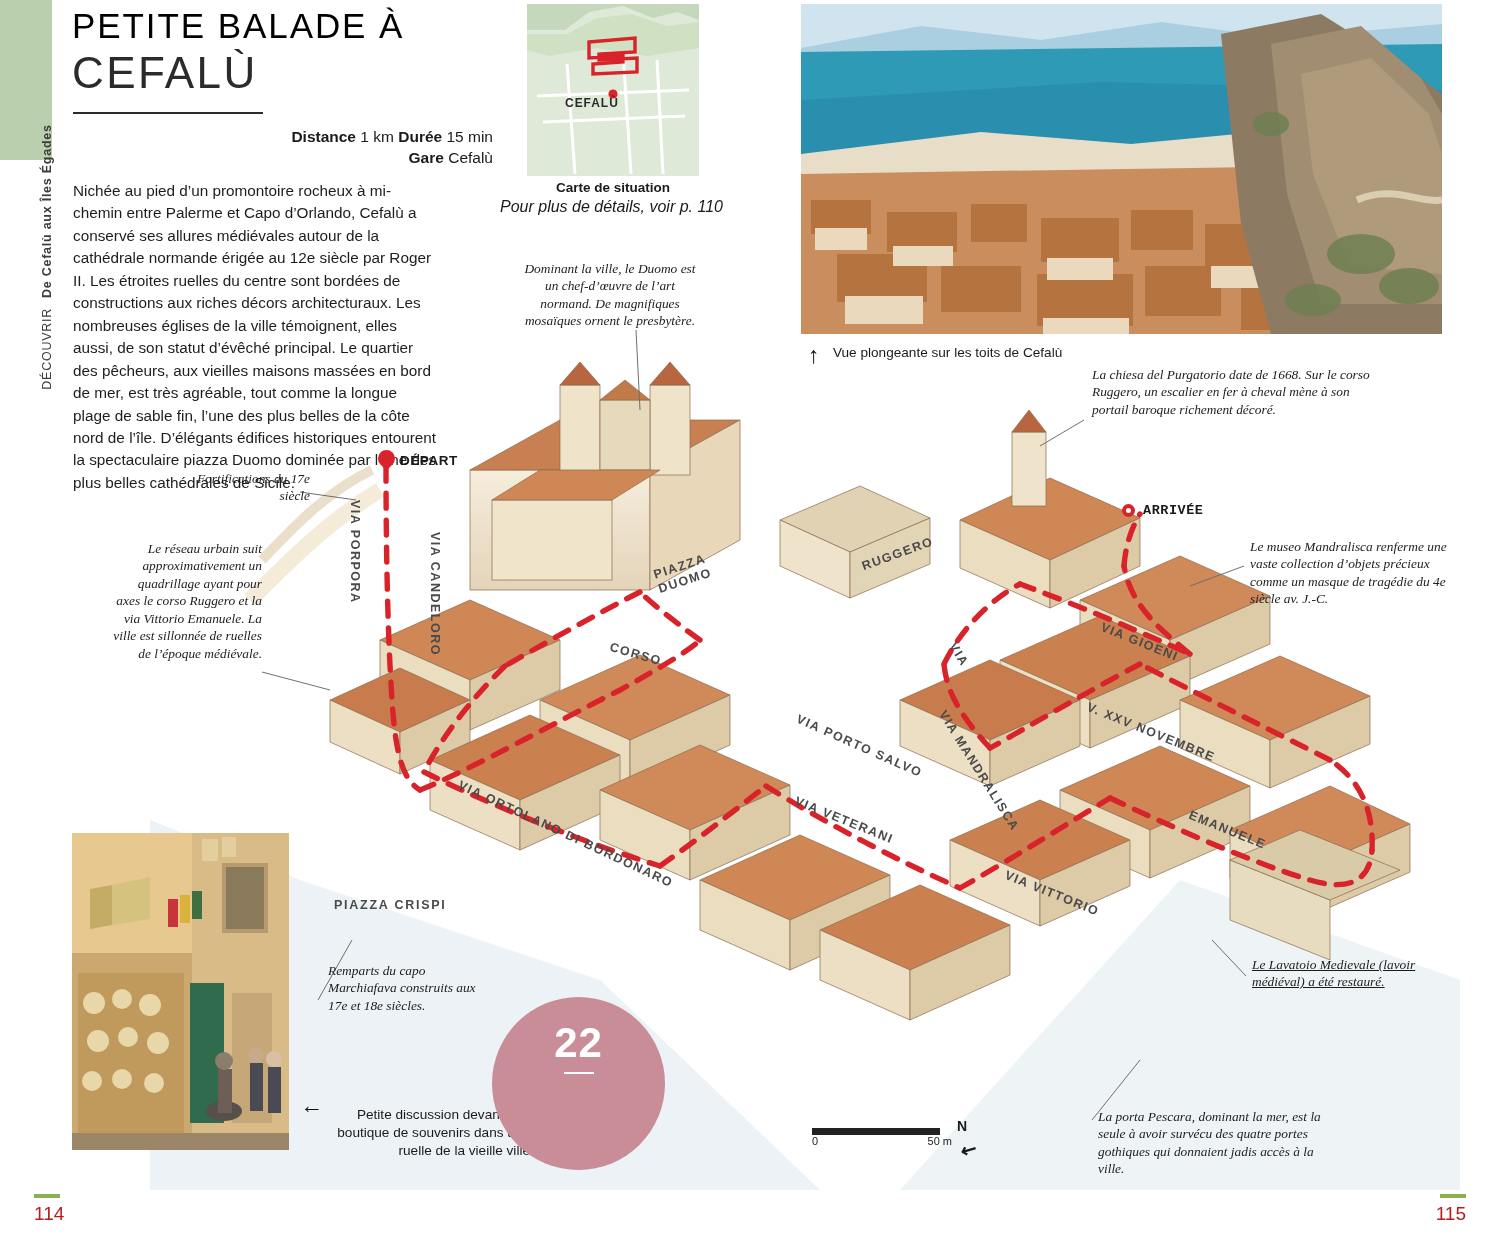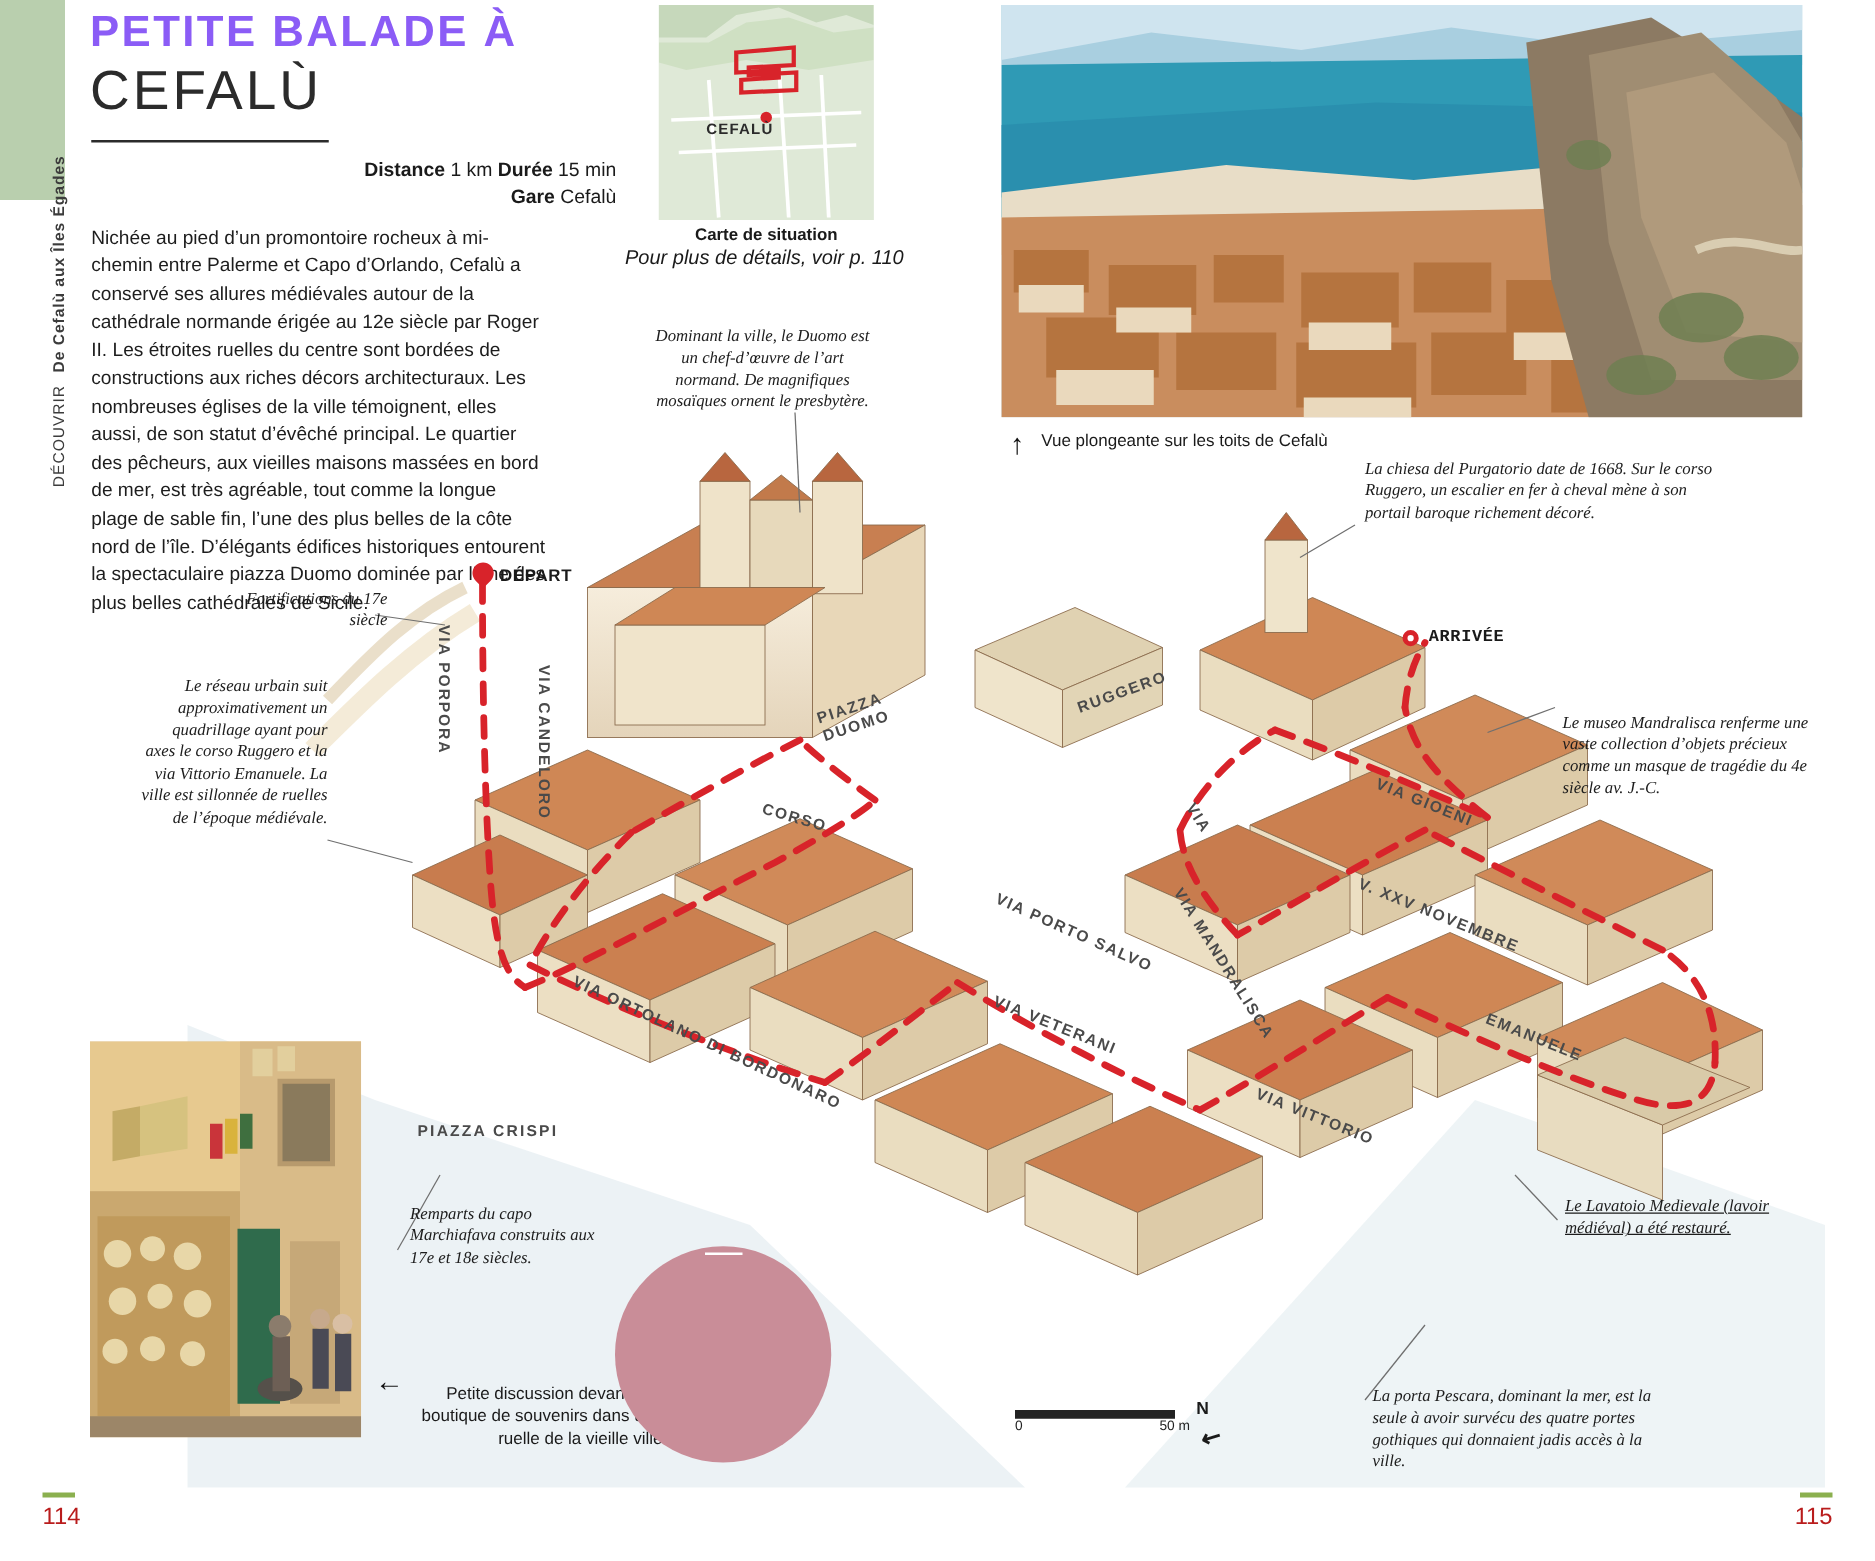--- a/index.html
+++ b/index.html
@@ -17,21 +17,21 @@
     position:absolute;left:-118px;top:250px;width:330px;
     transform:rotate(-90deg);transform-origin:center;
     font-size:12.5px;letter-spacing:.06em;color:#3c3c3c;text-align:center;
     white-space:nowrap;
   }
   .spine-text b{font-weight:bold;}
   .spine-text .sep{display:inline-block;width:10px;}
   
   .title1{
     position:absolute;left:72px;top:6px;font-size:35px;letter-spacing:.055em;
-    color:#8b5cf6;font-weight:700;
+    color:#000000;font-weight:400;
   }
   .title2{
     position:absolute;left:72px;top:48px;font-size:44px;letter-spacing:.055em;
     color:#2b2b2b;font-weight:400;
   }
   .rule{
     position:absolute;left:73px;top:112px;width:190px;height:2px;background:#2b2b2b;
   }
   .meta{
     position:absolute;left:73px;top:126px;width:420px;font-size:15.5px;line-height:1.38;text-align:right;
@@ -447,21 +447,21 @@
 </div>
 
 <div class="ann" style="left:328px;top:962px;width:160px;">
   <span>Remparts du capo Marchiafava construits aux 17e et 18e siècles.</span>
 </div>
 
 <div class="ann" style="left:1092px;top:366px;width:278px;">
   <span>La chiesa del Purgatorio date de 1668. Sur le corso Ruggero, un escalier en fer à cheval mène à son portail baroque richement décoré.</span>
 </div>
 
-<div class="ann" style="left:1250px;top:538px;width:218px;margin-top:31px;">
+<div class="ann" style="left:1250px;top:538px;width:218px;">
   <span>Le museo Mandralisca renferme une vaste collection d’objets précieux comme un masque de tragédie du 4e siècle av. J.-C.</span>
 </div>
 
 <div class="ann" style="left:1252px;top:956px;width:190px;text-decoration:underline;">
   <span>Le Lavatoio Medievale (lavoir médiéval) a été restauré.</span>
 </div>
 
 <div class="ann" style="left:1098px;top:1108px;width:228px;">
   <span>La porta Pescara, dominant la mer, est la seule à avoir survécu des quatre portes gothiques qui donnaient jadis accès à la ville.</span>
 </div>
@@ -481,20 +481,21 @@
 <div class="street" style="left:800px;top:712px;transform:rotate(24deg);transform-origin:left top;">VIA PORTO SALVO</div>
 <div class="street" style="left:798px;top:794px;transform:rotate(22deg);transform-origin:left top;">VIA VETERANI</div>
 <div class="street" style="left:948px;top:708px;transform:rotate(58deg);transform-origin:left top;">VIA MANDRALISCA</div>
 <div class="street" style="left:958px;top:640px;transform:rotate(58deg);transform-origin:left top;">VIA</div>
 <div class="street" style="left:1104px;top:620px;transform:rotate(22deg);transform-origin:left top;">VIA GIOENI</div>
 <div class="street" style="left:1090px;top:700px;transform:rotate(22deg);transform-origin:left top;">V. XXV NOVEMBRE</div>
 <div class="street" style="left:1008px;top:868px;transform:rotate(22deg);transform-origin:left top;">VIA VITTORIO</div>
 <div class="street" style="left:1192px;top:808px;transform:rotate(22deg);transform-origin:left top;">EMANUELE</div>
 
 <div class="stat">
+  <div class="num">22</div>
   <div class="bar"></div>
 </div>
 
 <div class="scalebar">
   <div class="bar"></div>
   <div class="ends">
     <span style="left:0;">0</span>
     <span style="right:-12px;">50 m</span>
   </div>
 </div>

